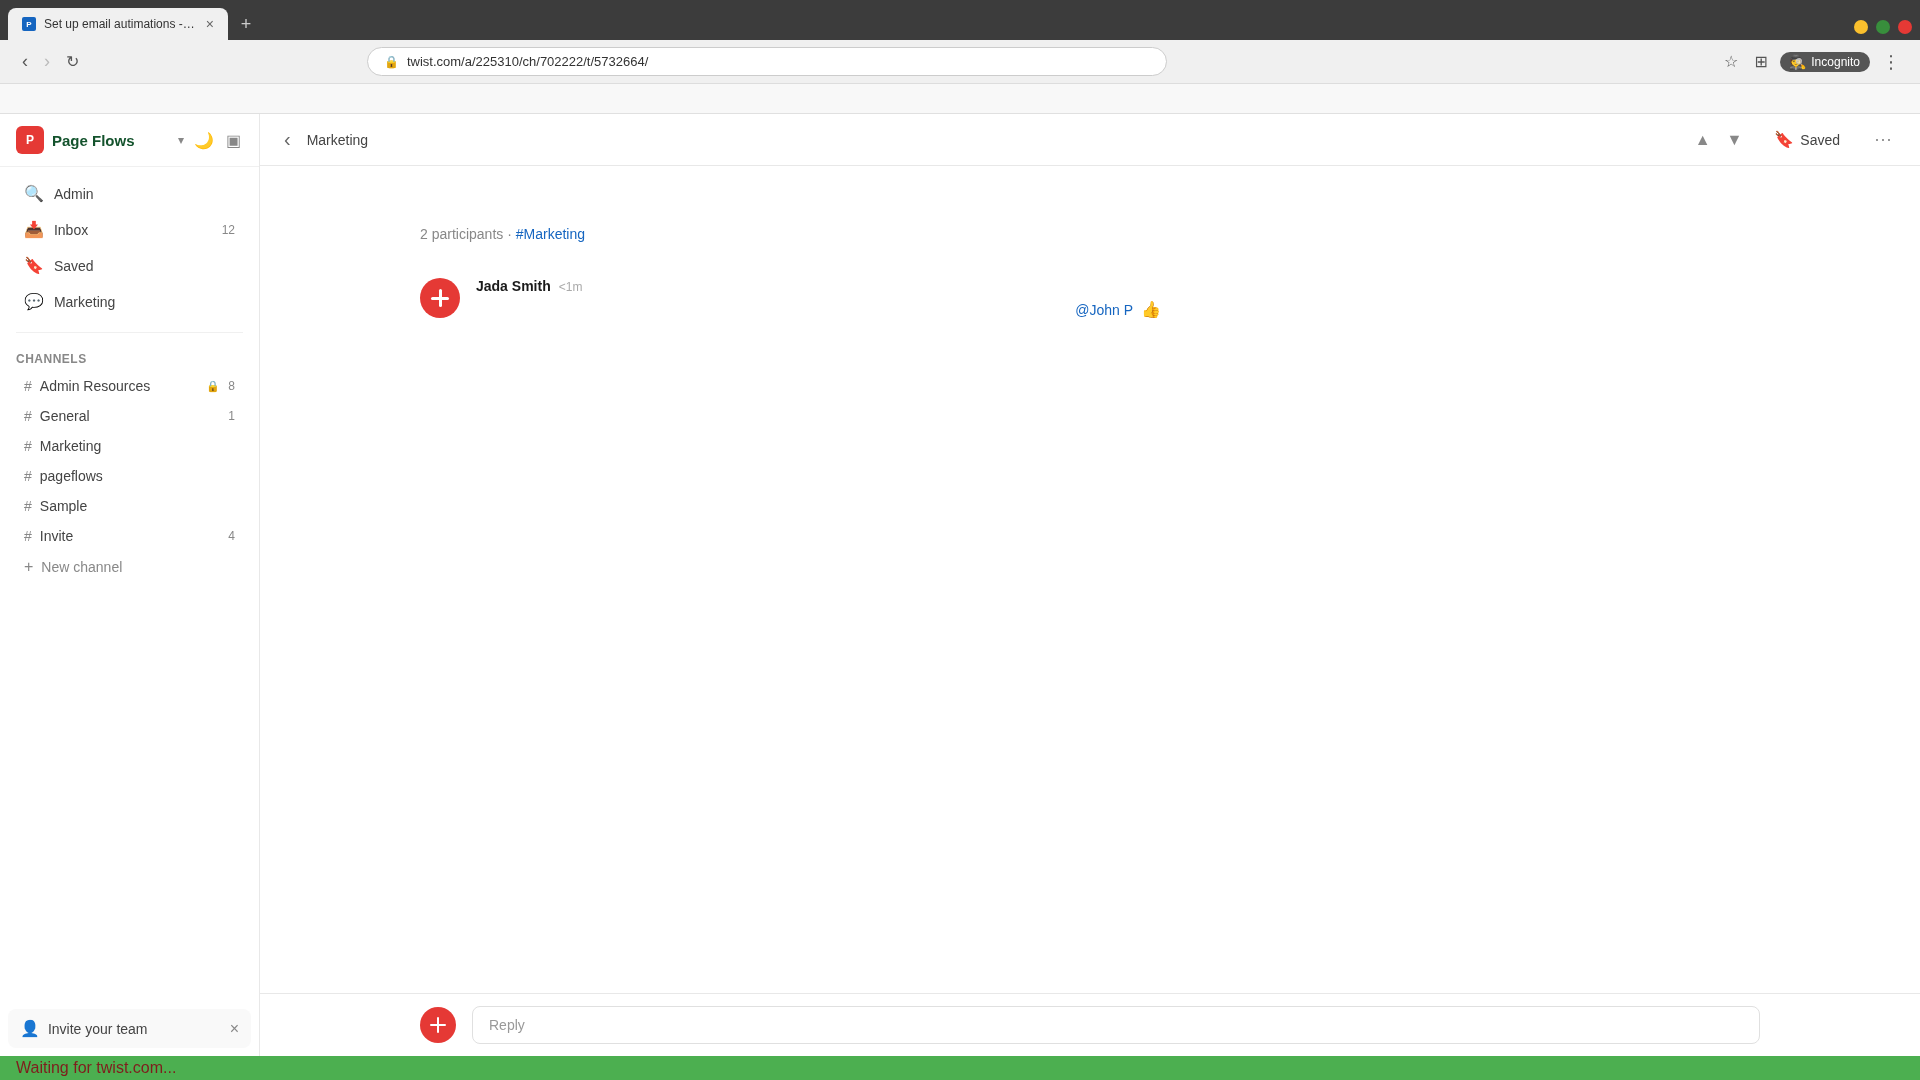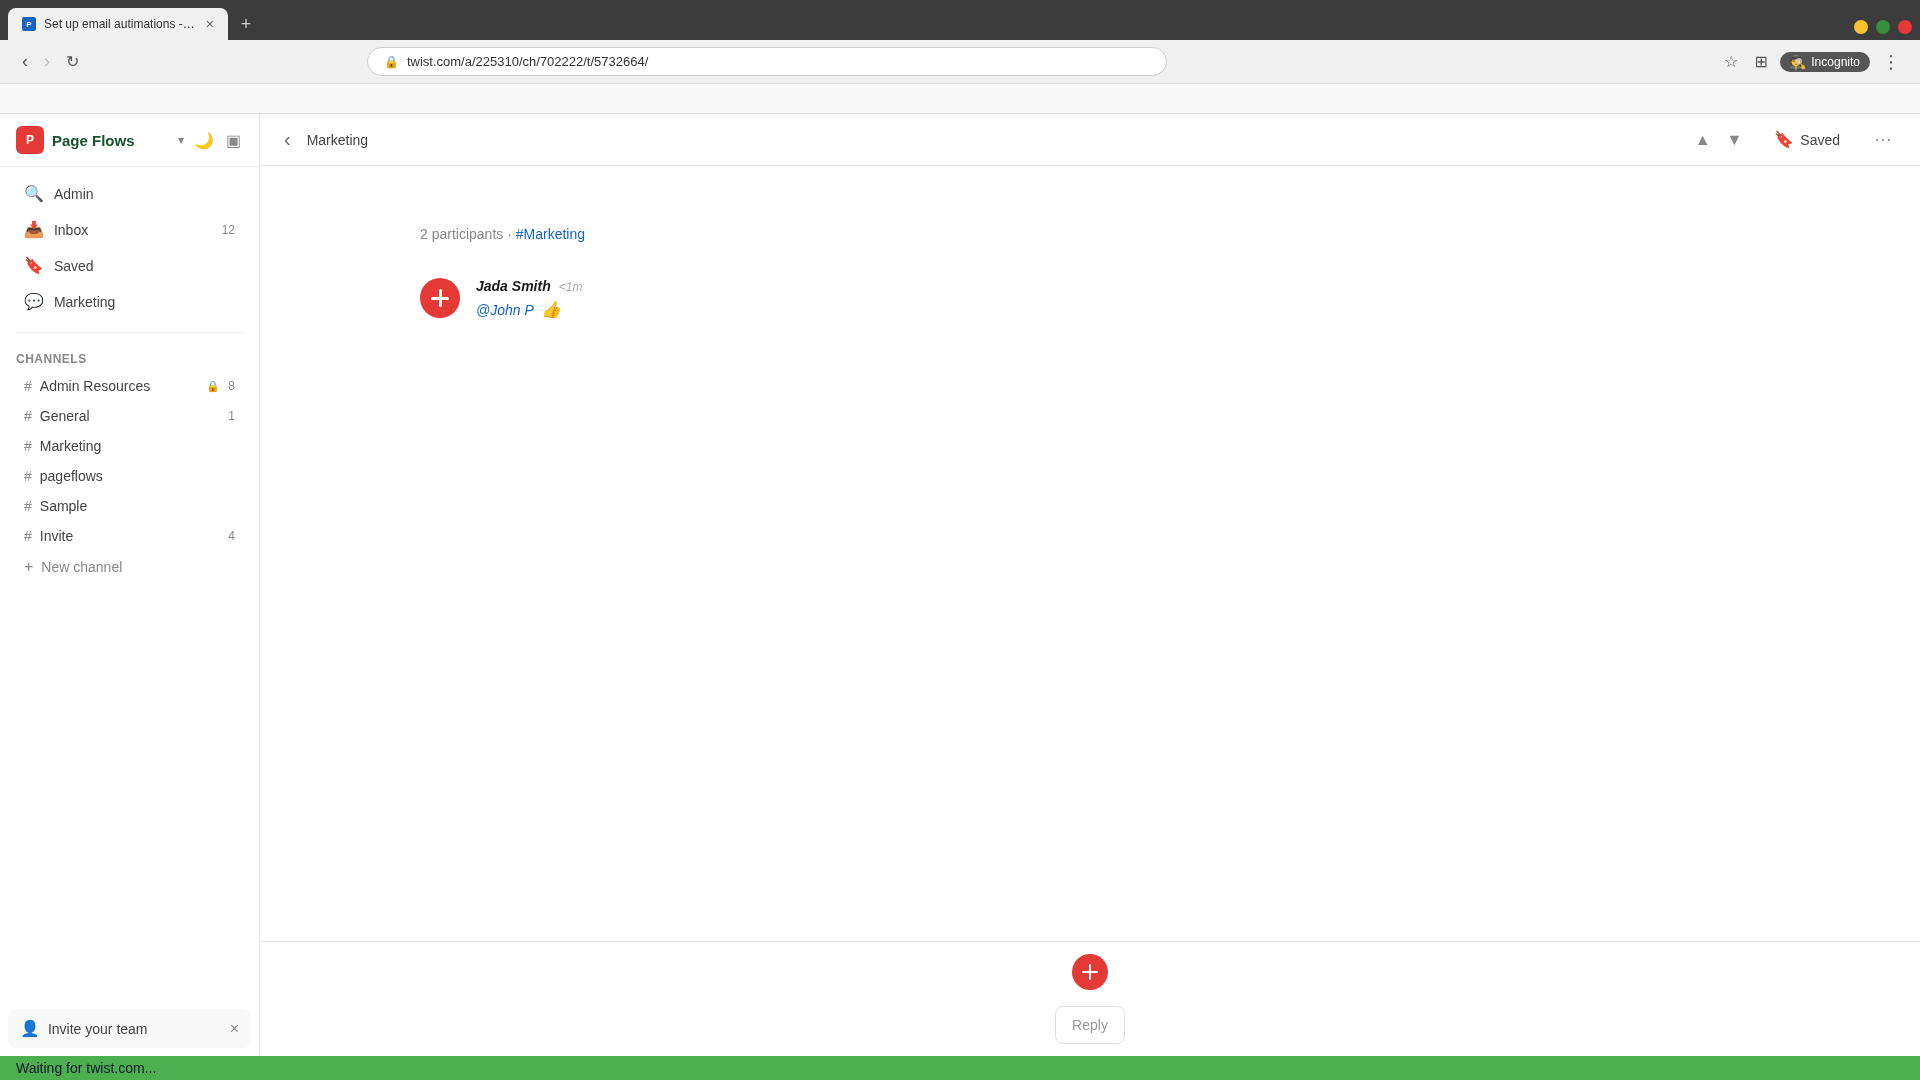--- a/index.html
+++ b/index.html
@@ -156,41 +156,41 @@
         <span> · </span>
         <a style="color:#1565c0;text-decoration:none;">#Marketing</a>
       </div>
 
       <div style="display:flex;gap:16px;margin-bottom:16px;">
         <div style="width:40px;height:40px;border-radius:50%;background:#e53935;display:flex;align-items:center;justify-content:center;flex-shrink:0;position:relative;overflow:hidden;">
 
           <div style="width:18px;height:3px;background:white;border-radius:2px;position:absolute;"></div>
           <div style="width:3px;height:18px;background:white;border-radius:2px;position:absolute;"></div>
         </div>
-        <div style="flex:1;font-style:italic;">
+        <div style="flex:1;">
           <div style="display:flex;align-items:baseline;gap:8px;margin-bottom:4px;">
             <span style="font-weight:600;font-size:14px;color:#1a1a1a;">Jada Smith</span>
             <span style="font-size:12px;color:#aaa;">&lt;1m</span>
           </div>
-          <div style="font-size:14px;color:#333;line-height:1.5;">
+          <div style="font-size:14px;color:#333;line-height:1.5;text-align:center;">
             <span style="color:#1565c0;font-weight:500;cursor:pointer;">@John P</span>
             <span style="font-size:16px;margin-left:4px;">👍</span>
           </div>
         </div>
       </div>
     </div>
 
-    <div style="border-top:1px solid #e8e8e8;padding:12px 160px;display:flex;align-items:center;gap:16px;flex-direction:column;">
+    <div style="border-top:1px solid #e8e8e8;padding:12px 160px;display:flex;align-items:center;gap:16px;">
       <div style="width:36px;height:36px;border-radius:50%;background:#e53935;display:flex;align-items:center;justify-content:center;flex-shrink:0;position:relative;overflow:hidden;">
         <div style="width:16px;height:2.5px;background:white;border-radius:2px;position:absolute;"></div>
         <div style="width:2.5px;height:16px;background:white;border-radius:2px;position:absolute;"></div>
       </div>
       <div style="flex:1;border:1px solid #e0e0e0;border-radius:8px;padding:10px 16px;font-size:14px;color:#999;cursor:text;background:#fff;">
         <span>Reply</span>
       </div>
     </div>
 
   </div>
 </div>
 
 <div style="background:#4caf50;height:24px;display:flex;align-items:center;padding:0 16px;">
-  <span style="font-size:14px;color:#0f172a;">Waiting for twist.com...</span>
+  <span style="font-size:16px;color:#7f1d1d;">Waiting for twist.com...</span>
 </div>
 
 </body></html>

